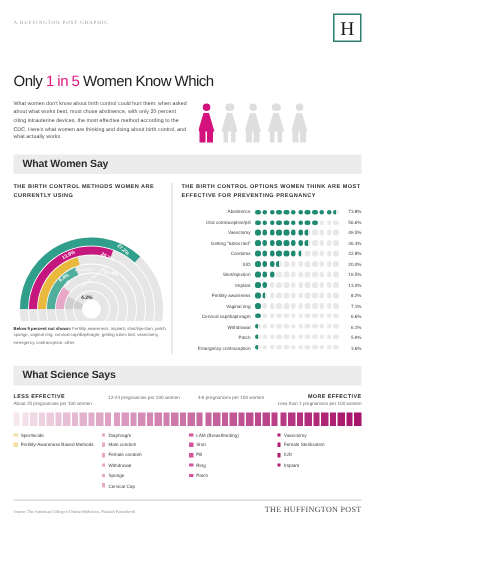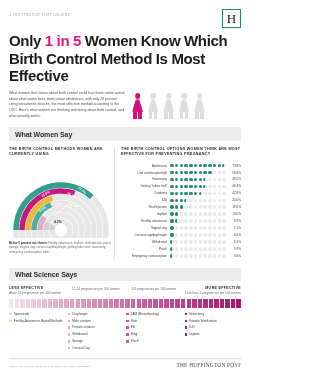--- a/index.html
+++ b/index.html
@@ -21,22 +21,22 @@
     text-transform: uppercase; padding-top: 4px; font-family:"Liberation Serif", serif;
   }
   .hp-logo {
     width: 19px; height: 19px; border: 1.1px solid #2f7f6f;
     display:flex; align-items:center; justify-content:center;
     font-family:"Liberation Serif", serif; font-size: 13px; color:#1a1a1a; line-height:1;
   }
 
   
   h1.headline {
-    margin-top: 4px;
-    font-size: 15px; line-height: 1.18; font-weight: 700;
+    margin-top: 21px;
+    font-size: 10px; line-height: 1.18; font-weight: 400;
     letter-spacing: -0.35px; color:#1c1c1c;
   }
   h1.headline .accent { color:#e0167e; }
 
   
   .intro { display:flex; gap:7px; margin-top: 6px; align-items:flex-start; }
   .deck { font-size: 3.5px; line-height: 1.62; color:#4a4a4a; width: 116px; letter-spacing:.04px; }
   .women { display:flex; gap:4.5px; padding-top:2px; }
   .woman { width:11px; height:26px; position:relative; }
   .woman .head { position:absolute; left:50%; transform:translateX(-50%); top:0; width:5.6px; height:5.6px; border-radius:50%; }
@@ -112,21 +112,20 @@
 
   <div class="masthead">
     <div class="kicker">A HUFFINGTON POST GRAPHIC</div>
     <div class="hp-logo">
       <span>H</span>
     </div>
   </div>
 
   <h1 class="headline">
     <span>Only </span><span class="accent">1 in 5</span><span> Women Know Which</span><br>
-    <span>Birth Control Method Is Most Effective</span>
   </h1>
 
   <div class="intro">
     <div class="deck">What women don't know about birth control could hurt them: when asked about what works best, most chose abstinence, with only 20 percent citing intrauterine devices, the most effective method according to the CDC. Here's what women are thinking and doing about birth control, and what actually works.</div>
     <div class="women">
       <div class="woman on">
         <i class="head"></i>
           <i class="body"></i>
           <i class="legL"></i>
           <i class="legR"></i>

